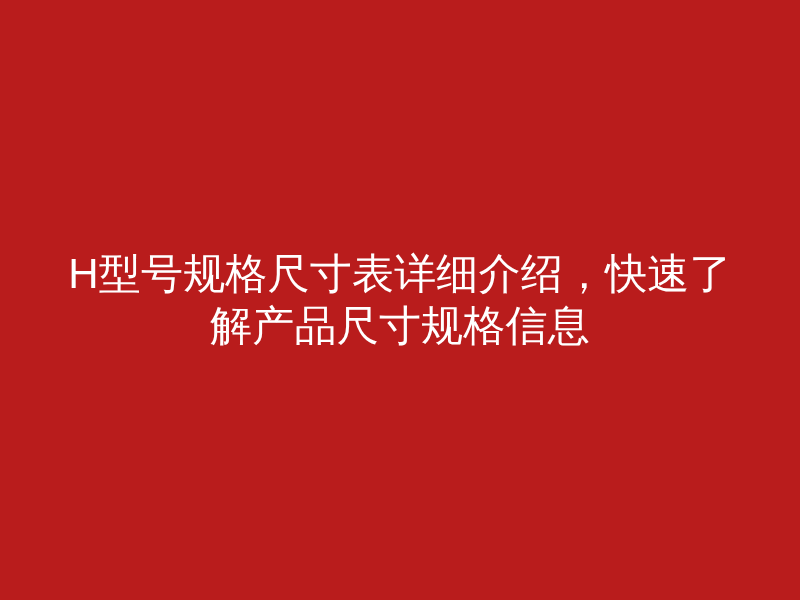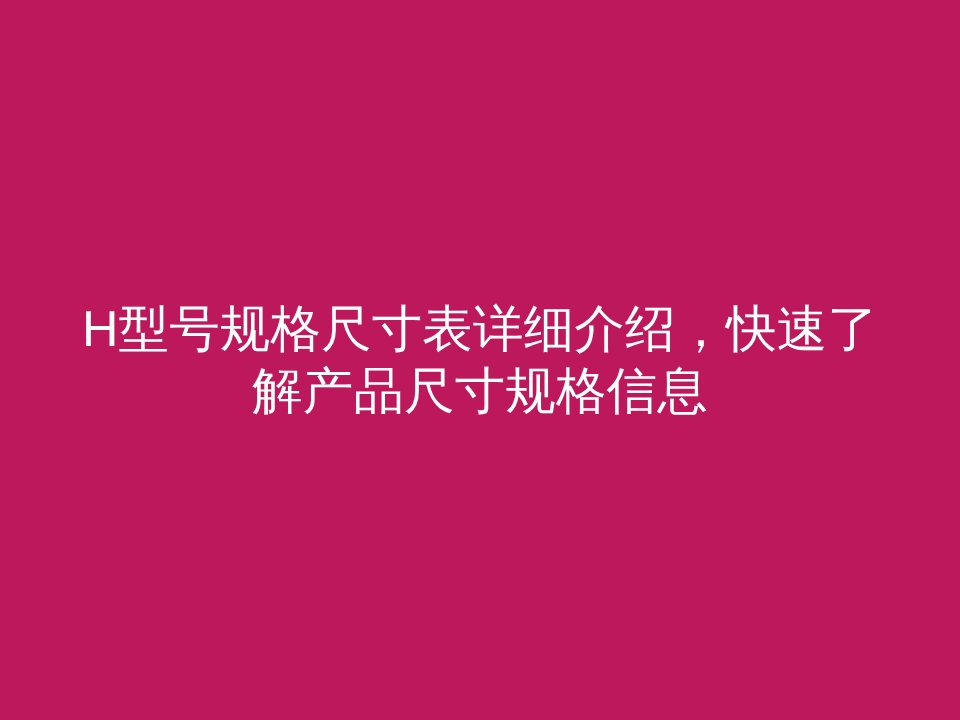--- a/index.html
+++ b/index.html
@@ -14,21 +14,21 @@
     font-family: "Liberation Sans", "DejaVu Sans", sans-serif;
   }
   #title-card {
     position: relative;
     width: 800px;
     height: 600px;
     box-sizing: border-box;
     display: flex;
     align-items: center;
     justify-content: center;
-    background: #be185d;
+    background: #b91c1c;
   }
   #headline-block {
     width: 700px;
     margin: 0 auto;
     padding: 0;
     text-align: center;
   }
   #headline-text {
     display: block;
     margin: 0;

